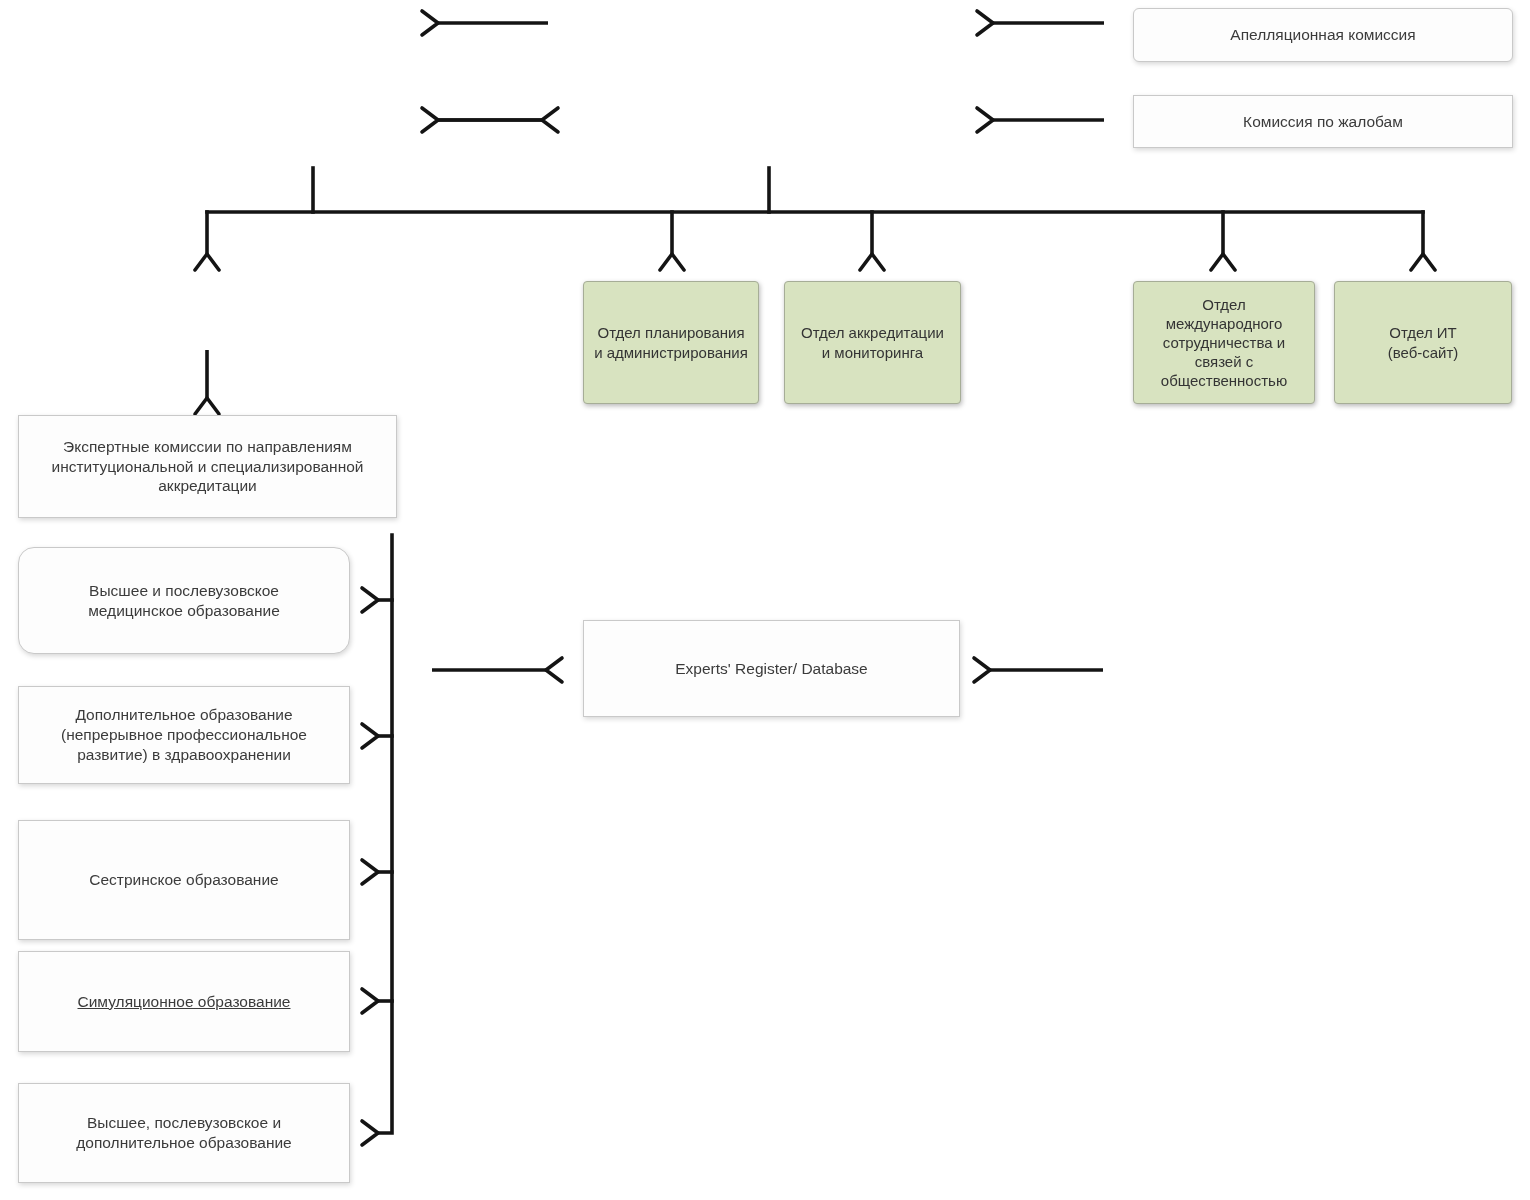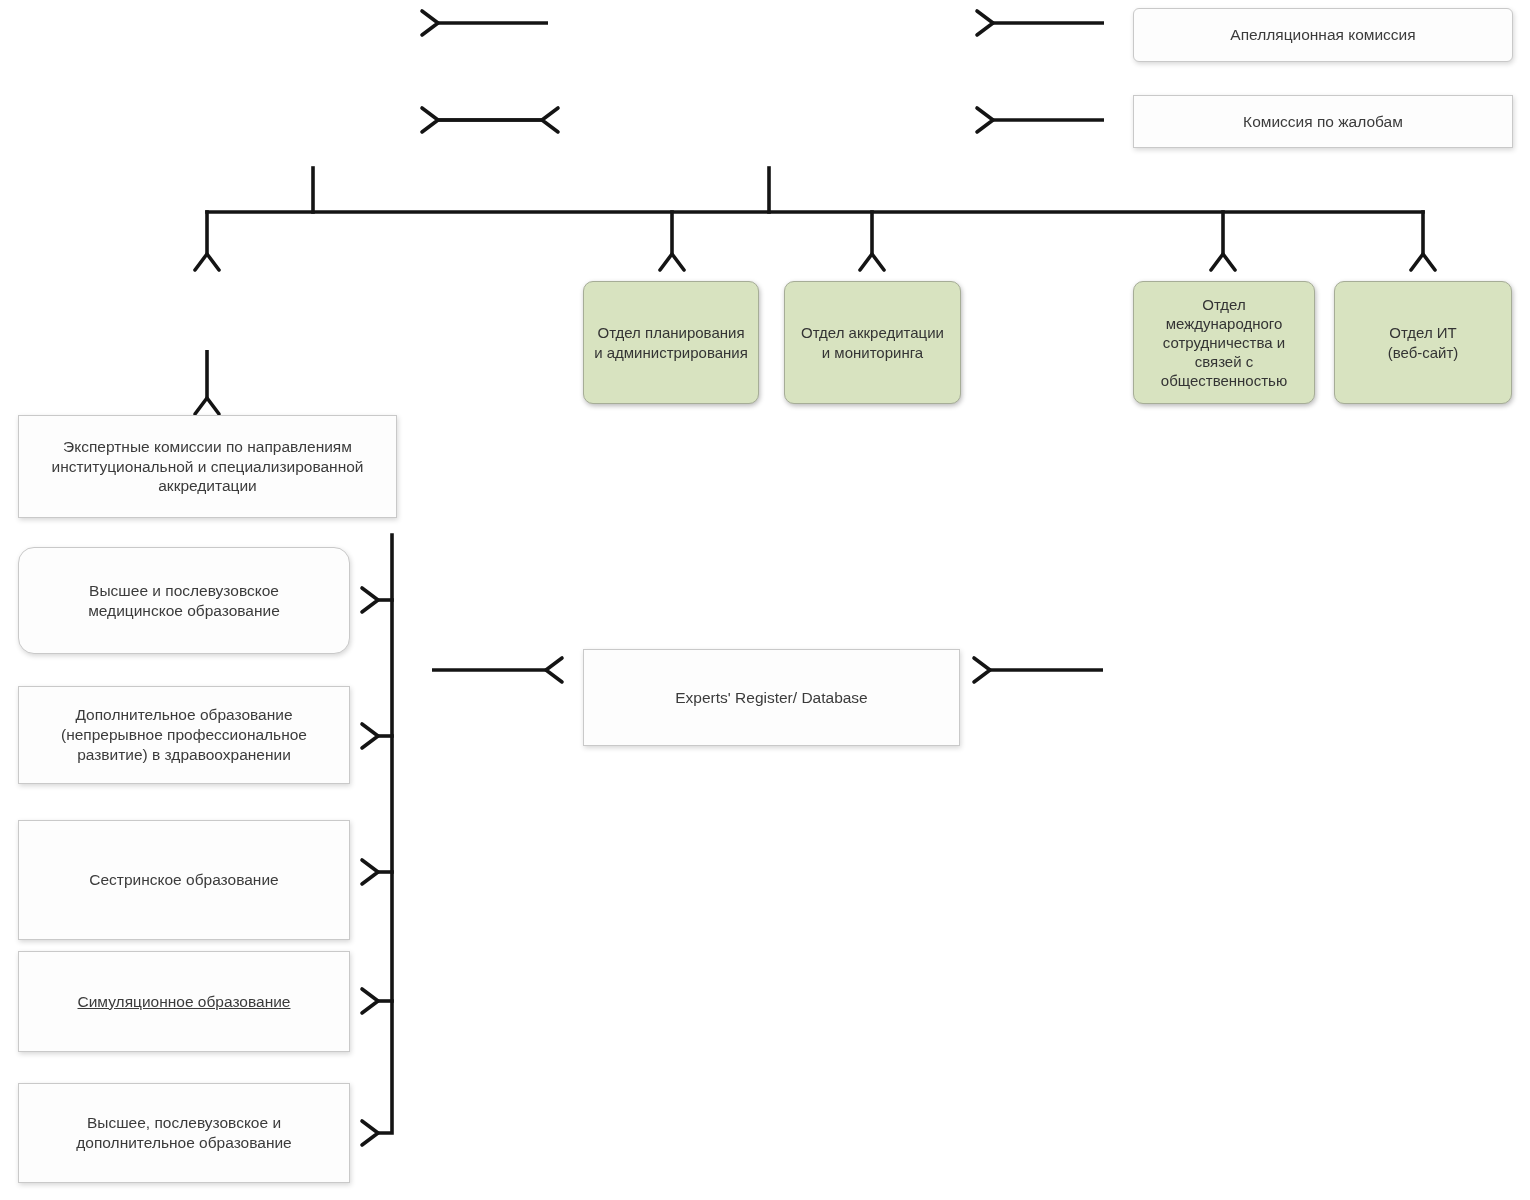--- a/index.html
+++ b/index.html
@@ -10,21 +10,21 @@
   .box{
     position:absolute;display:flex;align-items:center;justify-content:center;
     text-align:center;box-sizing:border-box;line-height:1.28;
   }
   .white{
     background:#fdfdfd;border:1px solid #c9c9c9;
     box-shadow:1px 2px 5px rgba(0,0,0,0.16);
     font-size:15.5px;
   }
   .green{
-    background:#d8e3c0;border:1px solid #a6ad97;border-radius:10px;
+    background:#d8e3c0;border:1px solid #a6ad97;border-radius:4px;
     box-shadow:1px 2px 5px rgba(0,0,0,0.28);
     font-size:15px;color:#343434;
   }
   
   #box-appellate{left:1133px;top:8px;width:380px;height:54px;border-radius:6px;}
   #box-complaints{left:1133px;top:95px;width:380px;height:53px;}
   
   #dept-planning{left:583px;top:281px;width:176px;height:123px;padding:8px 10px;align-items:center;}
   #dept-accreditation{left:784px;top:281px;width:177px;height:123px;padding:8px 10px;}
   #dept-international{left:1133px;top:281px;width:182px;height:123px;padding:6px 8px;}
@@ -33,21 +33,21 @@
   #dept-it .lbl{max-width:100px;}
   
   #box-expert{left:18px;top:415px;width:379px;height:103px;padding:8px 14px;}
   
   #dir-0{left:18px;top:547px;width:332px;height:107px;padding:8px 30px;border-radius:16px;}
   #dir-1{left:18px;top:686px;width:332px;height:98px;padding:8px 18px;}
   #dir-2{left:18px;top:820px;width:332px;height:120px;padding:8px 20px;}
   #dir-3{left:18px;top:951px;width:332px;height:101px;padding:8px 20px;text-decoration:underline;}
   #dir-4{left:18px;top:1083px;width:332px;height:100px;padding:8px 30px;}
   
-  #box-register{left:583px;top:620px;width:377px;height:97px;margin-top:29px;}
+  #box-register{left:583px;top:620px;width:377px;height:97px;}
   #arrow-layer{position:absolute;left:0;top:0;pointer-events:none;}
 </style>
 </head>
 <body>
 
 <svg id="arrow-layer" width="1530" height="1200" viewBox="0 0 1530 1200">
   <defs>
     <marker id="arrowhead" viewBox="0 0 12 15" refX="2.5" refY="7.5" markerWidth="24" markerHeight="30" orient="auto" markerUnits="userSpaceOnUse">
       <path d="M10.5 1.5 L2.5 7.5 L10.5 13.5" fill="none" stroke="#141414" stroke-width="1.8" stroke-linecap="round" stroke-linejoin="round"></path>
     </marker>

